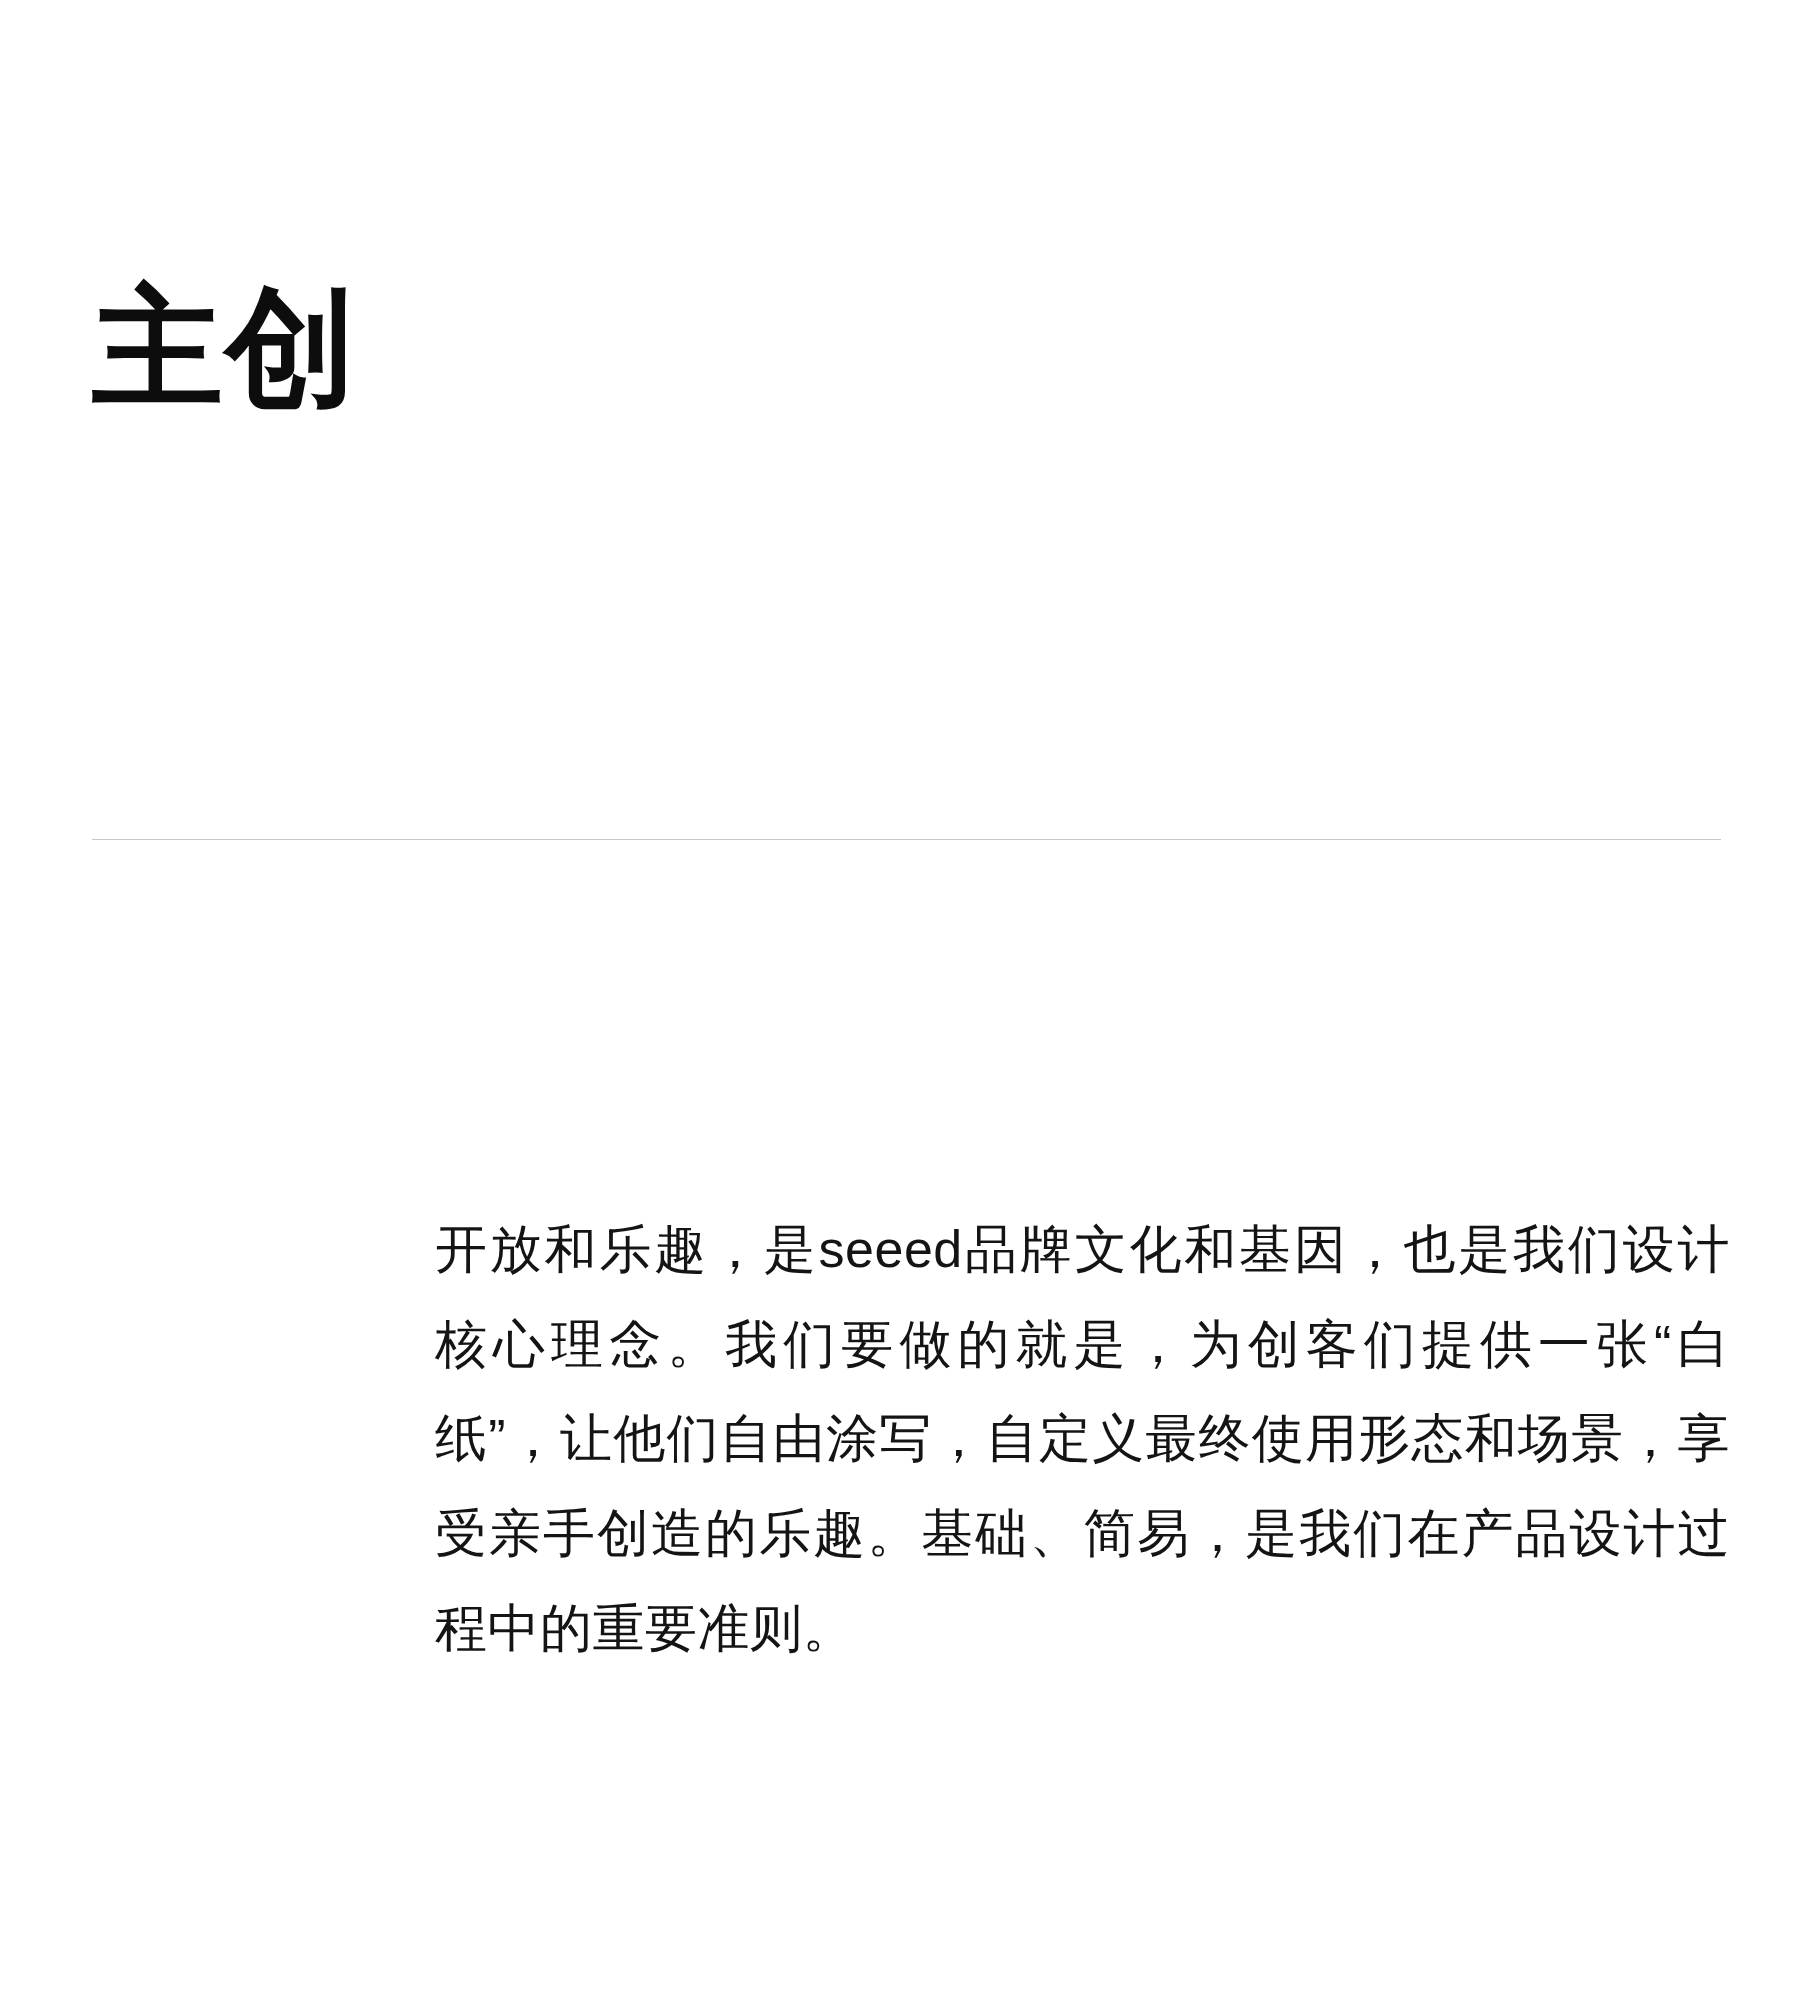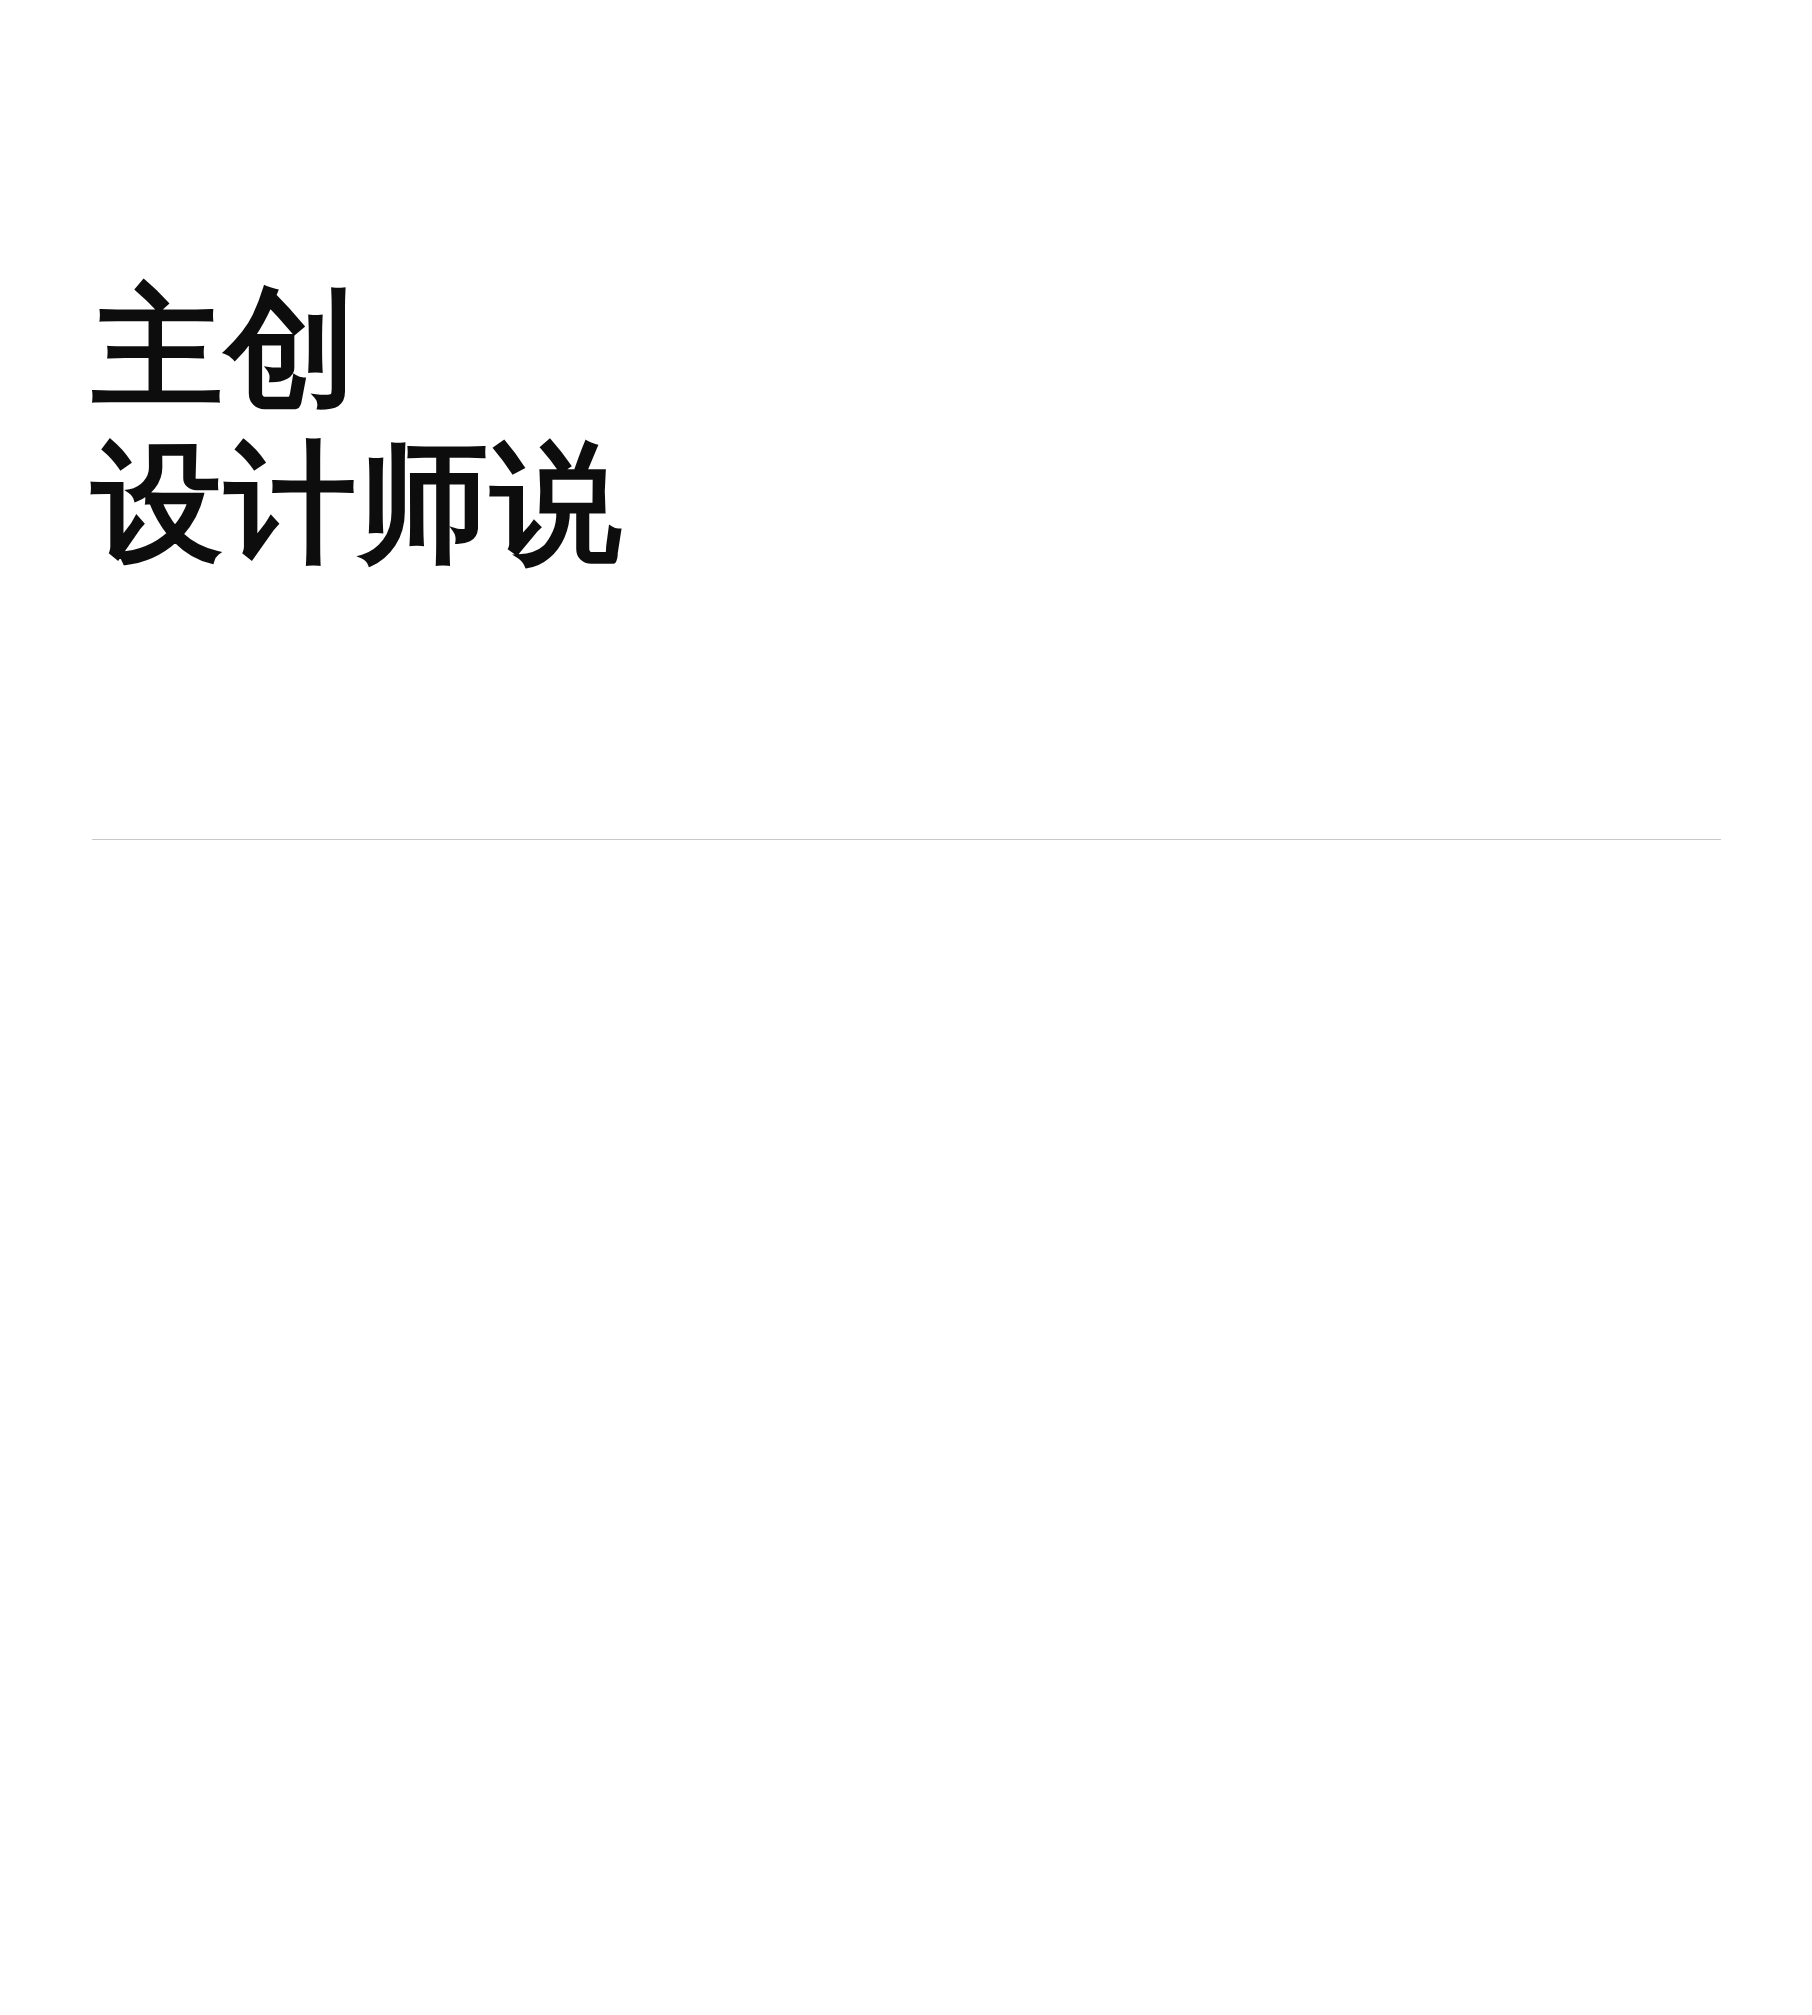--- a/index.html
+++ b/index.html
@@ -102,24 +102,26 @@
 </head>
 <body>
 
 <div class="page">
 
   <div class="header">
     <div class="title-row">
 
       <div class="title-block">
         <div class="title-line">主创</div>
-        <div class="title-line">设计师说</div>
       </div>
 
 
     </div>
   </div>
 
   <div class="divider"></div>
 
+  <div class="body-wrap">
+    <p class="body-text">开放和乐趣，是seeed品牌文化和基因，也是我们设计核心理念。我们要做的就是，为创客们提供一张“白纸”，让他们自由涂写，自定义最终使用形态和场景，享受亲手创造的乐趣。基础、简易，是我们在产品设计过程中的重要准则。</p>
+  </div>
 
 </div>
 
 
 </body></html>

